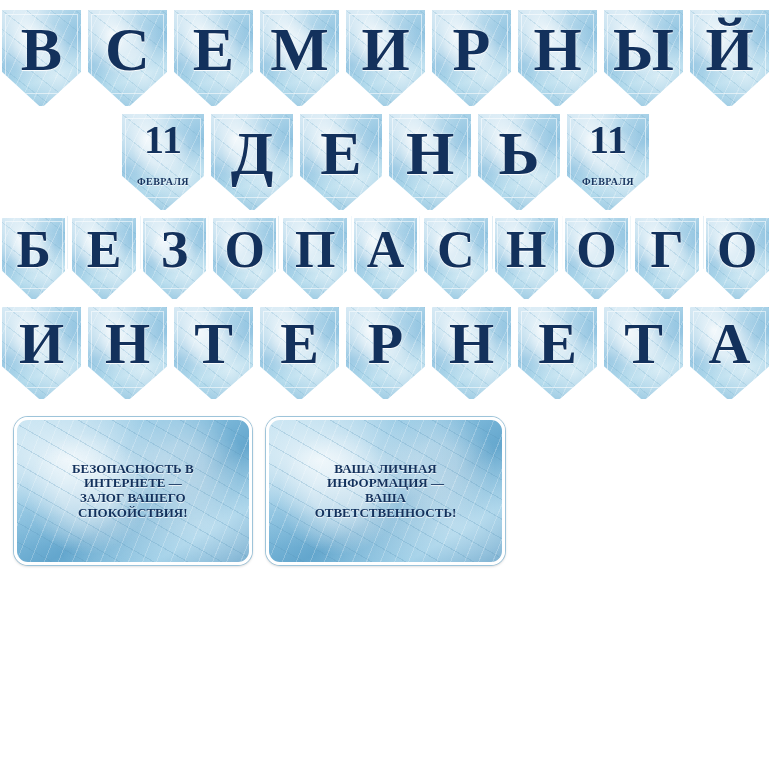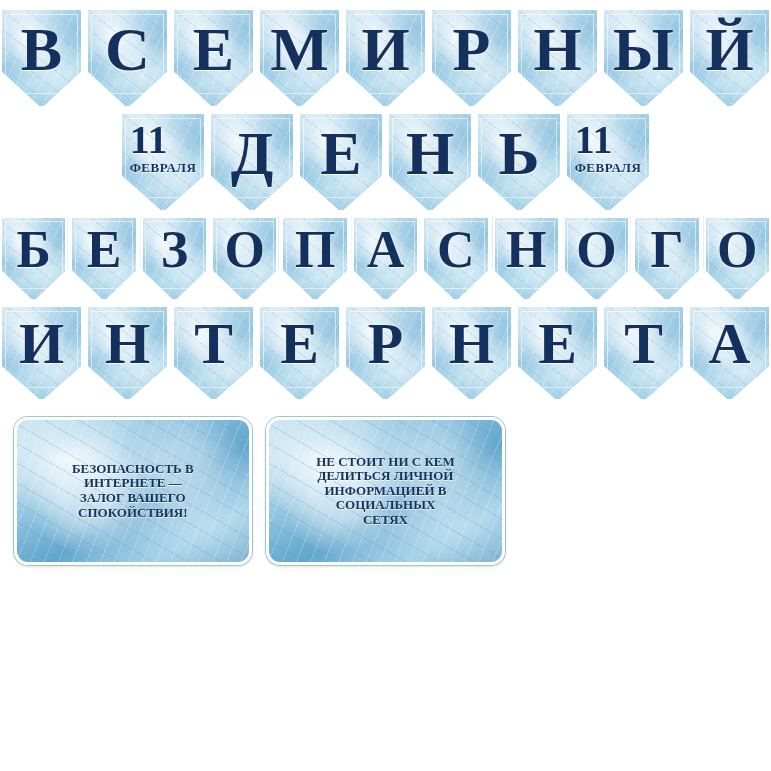--- a/index.html
+++ b/index.html
@@ -89,36 +89,37 @@
 
   .p-small { width: 72px; height: 85px; }
   .p-small .ch { font-size: 52px; padding-top: 6px; }
 
   .p-date { width: 86px; height: 100px; }
   .date-inner {
     position: relative;
     z-index: 2;
     display: flex;
     flex-direction: column;
+    align-items: center;
     justify-content: flex-start;
     padding-top: 6px;
   }
   .date-day {
     color: #13315c;
     font-weight: bold;
     font-size: 40px;
     line-height: 1;
     text-shadow: 0 1px 0 rgba(255,255,255,0.8);
   }
   .date-month {
     color: #13315c;
     font-weight: bold;
-    font-size: 13px;
+    font-size: 10px;
     letter-spacing: 0.5px;
-    margin-top: 0;
+    margin-top: 16px;
     text-shadow: 0 1px 0 rgba(255,255,255,0.8);
   }
 
   
   .cards {
     margin: 16px auto 0 auto;
     width: 744px;
     display: grid;
     grid-template-columns: repeat(3, 1fr);
     gap: 14px 14px;
@@ -293,21 +294,20 @@
   </div>
 
   <div class="cards">
     <div class="card">
       <div class="card-text">БЕЗОПАСНОСТЬ В
 ИНТЕРНЕТЕ —
 ЗАЛОГ ВАШЕГО
 СПОКОЙСТВИЯ!</div>
     </div>
     <div class="card">
-      <div class="card-text">НЕ СТОИТ НИ С КЕМ
-ДЕЛИТЬСЯ ЛИЧНОЙ
-ИНФОРМАЦИЕЙ В
-СОЦИАЛЬНЫХ
-СЕТЯХ</div>
+      <div class="card-text">ВАША ЛИЧНАЯ
+ИНФОРМАЦИЯ —
+ВАША
+ОТВЕТСТВЕННОСТЬ!</div>
     </div>
   </div>
 
 </div>
 
 </body></html>

